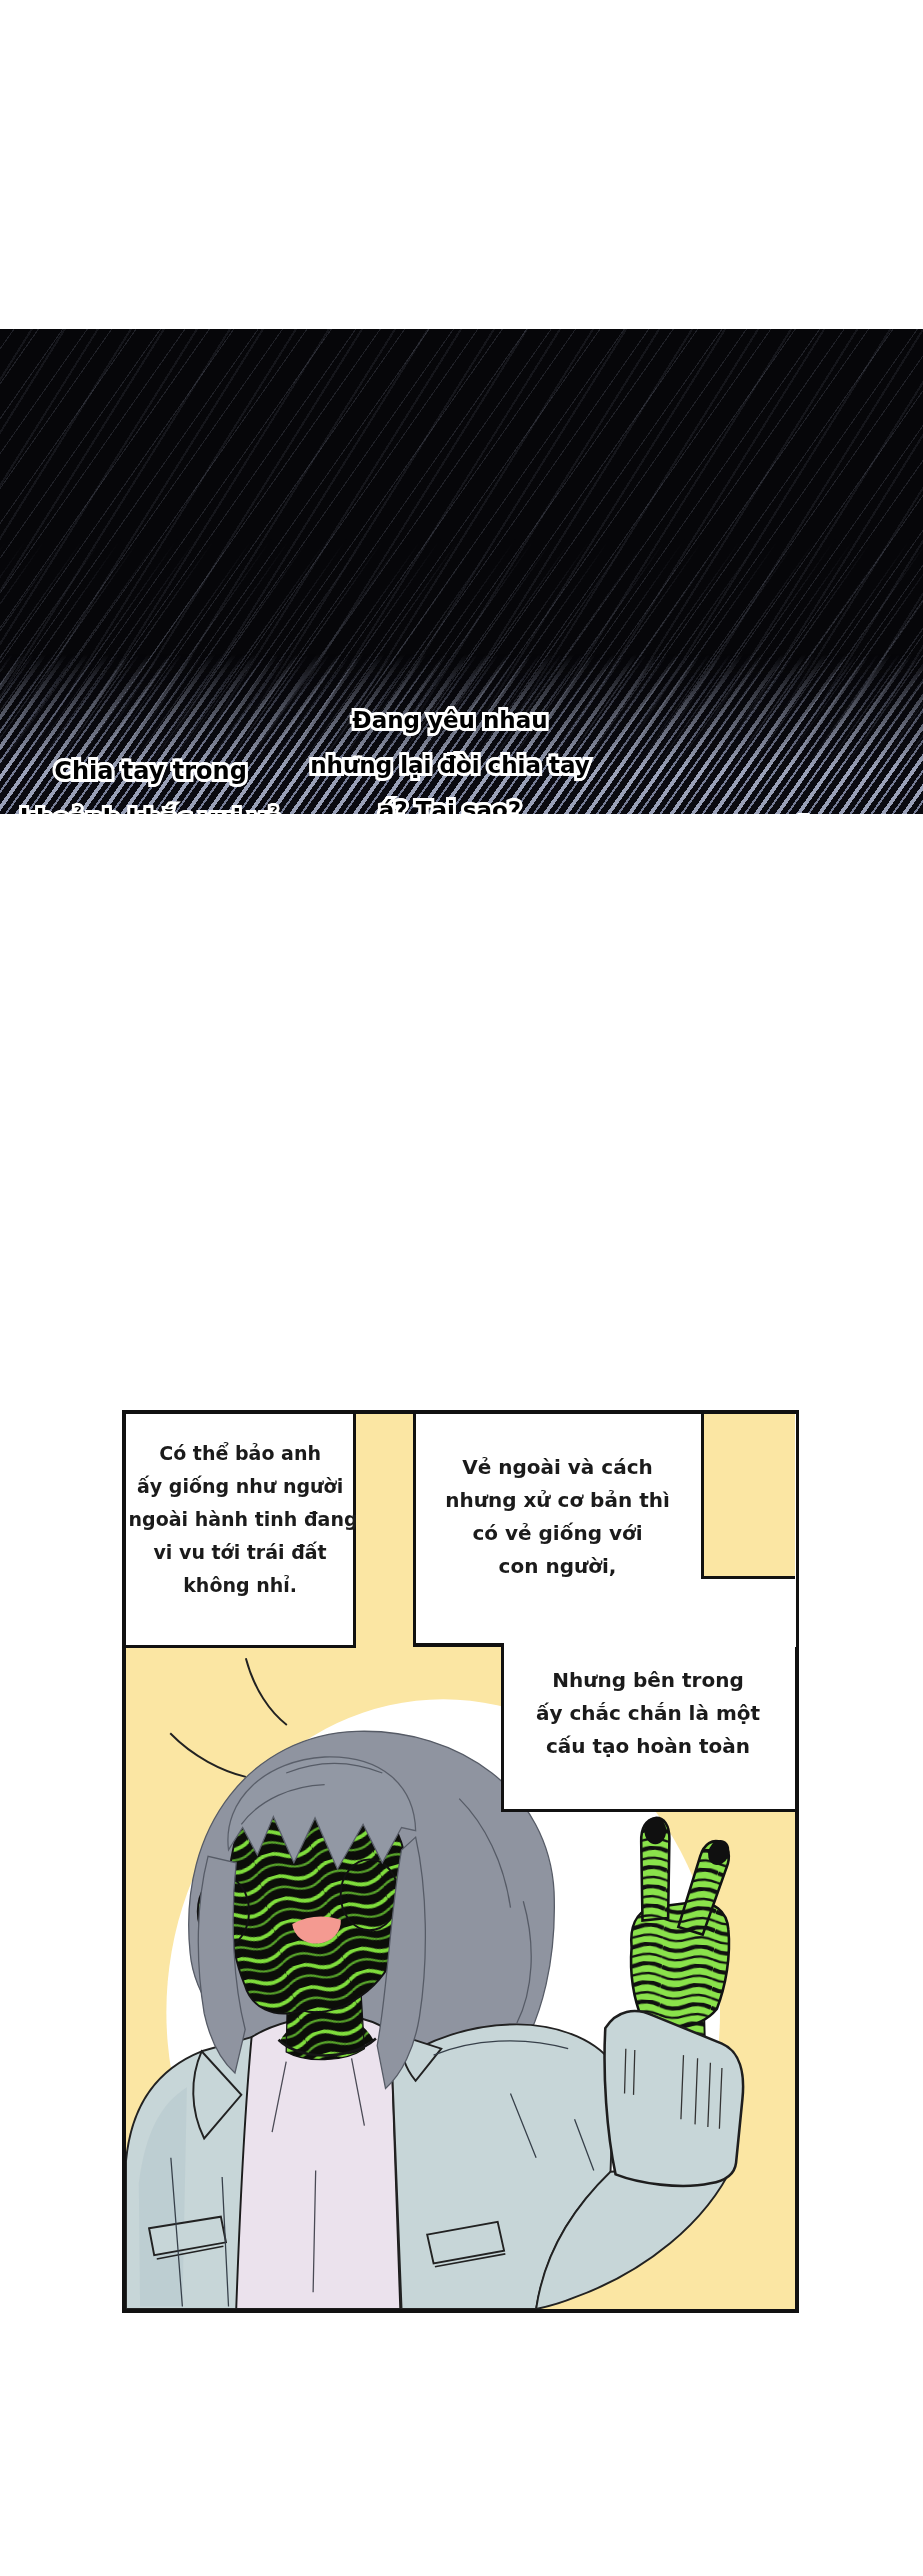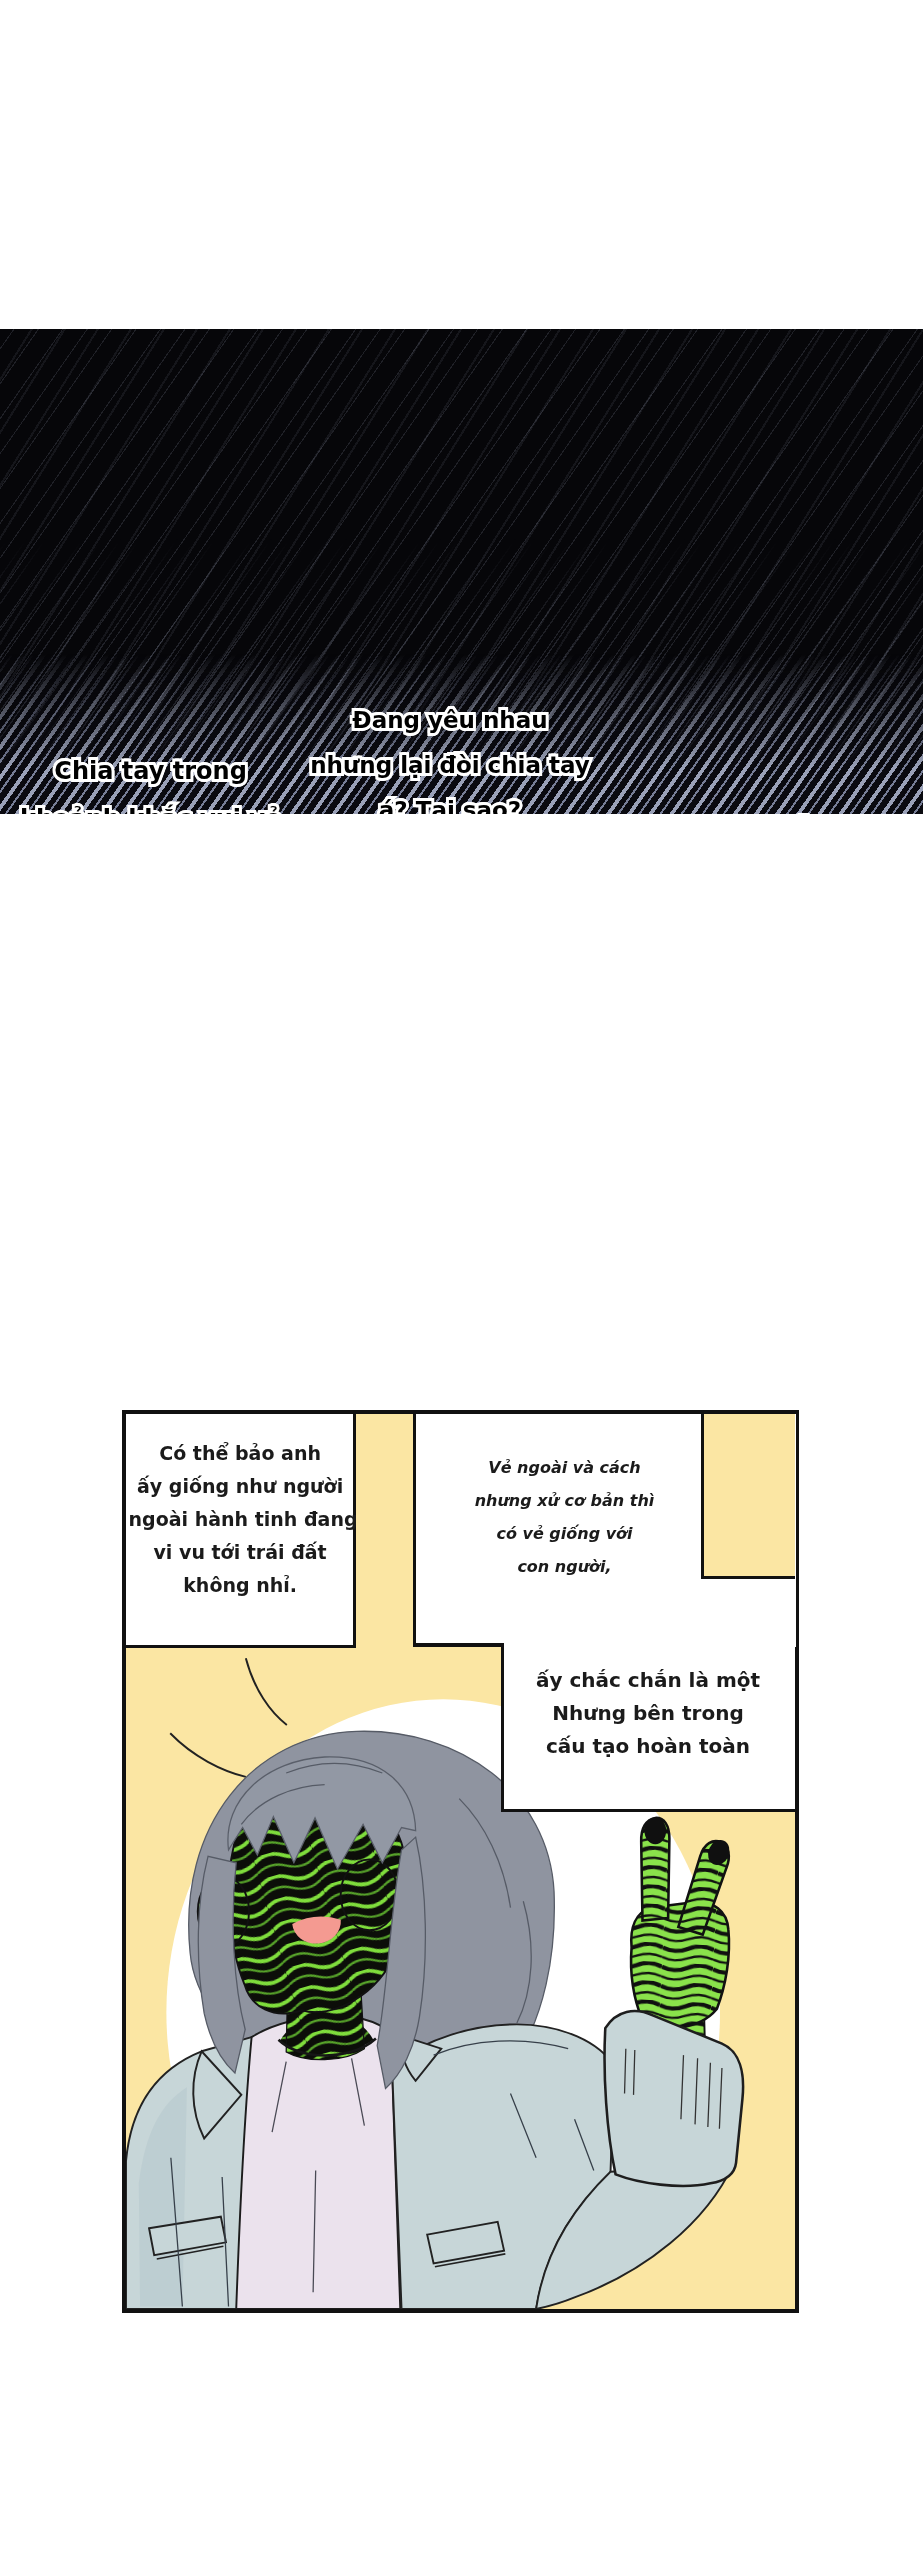--- a/index.html
+++ b/index.html
@@ -38,21 +38,21 @@
   .panel .scene{position:absolute;left:0;top:0;width:669px;height:895px;}
   .sbox{position:absolute;background:#fff;box-sizing:border-box;}
   #boxA{left:0;top:0;width:230px;height:234px;border-right:3.8px solid #111;border-bottom:3.8px solid #111;}
   #boxB-top{left:287px;top:0;width:383px;height:233px;border-left:3.8px solid #111;}
   #step-line{position:absolute;left:287px;top:229px;width:94px;height:3.8px;background:#111;}
   #boxB-bot{left:375px;top:229px;width:294px;height:169px;border-left:3.8px solid #111;border-bottom:3.8px solid #111;}
   #yrect{position:absolute;left:575px;top:0;width:94px;height:165px;background:#fbe6a3;border-left:3.8px solid #111;border-bottom:3.8px solid #111;box-sizing:border-box;}
   .ptext{position:absolute;text-align:center;color:#1b1b1b;font-weight:bold;white-space:nowrap;}
   .ptext .bl{display:block;}
   #txtA{left:2.6px;top:23px;width:223px;font-size:19px;line-height:33px;}
-  #txtB-top{left:294px;top:37px;width:289px;font-size:16px;line-height:33px;font-style:italic;}
+  #txtB-top{left:287px;top:37px;width:289px;font-size:20px;line-height:33px;}
   #txtB-bot{left:375px;top:250px;width:294px;font-size:20px;line-height:33px;}
   #comp{left:277px;top:424px;width:212px;font-size:23px;line-height:37px;letter-spacing:0.6px;font-weight:bold;color:#121212;}
   #comp .cl{display:block;}
   #comp .cval{margin-left:11.5px;}
 </style>
 </head>
 <body>
 
 <div id="page">
 
@@ -183,21 +183,21 @@
     </div>
 
     <div class="ptext" id="txtB-top">
       <span class="bl">Vẻ ngoài và cách</span>
       <span class="bl">nhưng xử cơ bản thì</span>
       <span class="bl">có vẻ giống với</span>
       <span class="bl">con người,</span>
     </div>
 
     <div class="ptext" id="txtB-bot">
+      <span class="bl">Nhưng bên trong</span>
       <span class="bl">ấy chắc chắn là một</span>
-      <span class="bl">Nhưng bên trong</span>
       <span class="bl">cấu tạo hoàn toàn</span>
     </div>
 
 
   </div>
 </div>
 
 
 </body></html>

